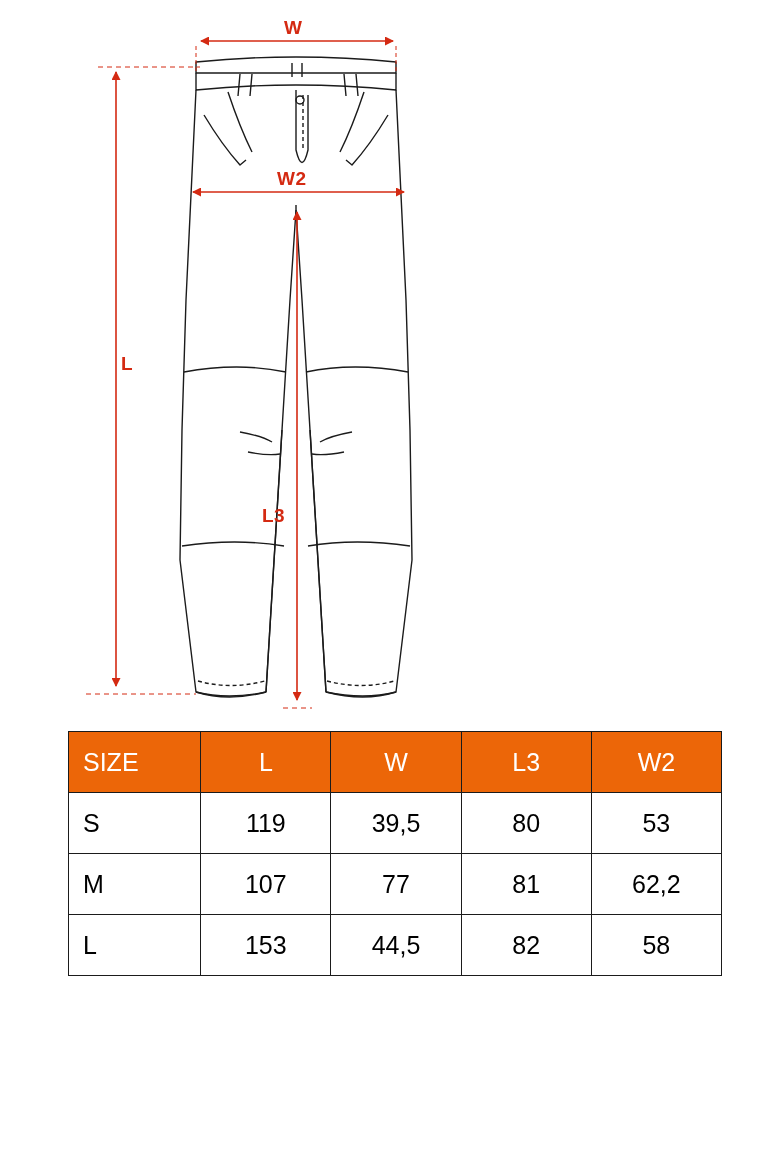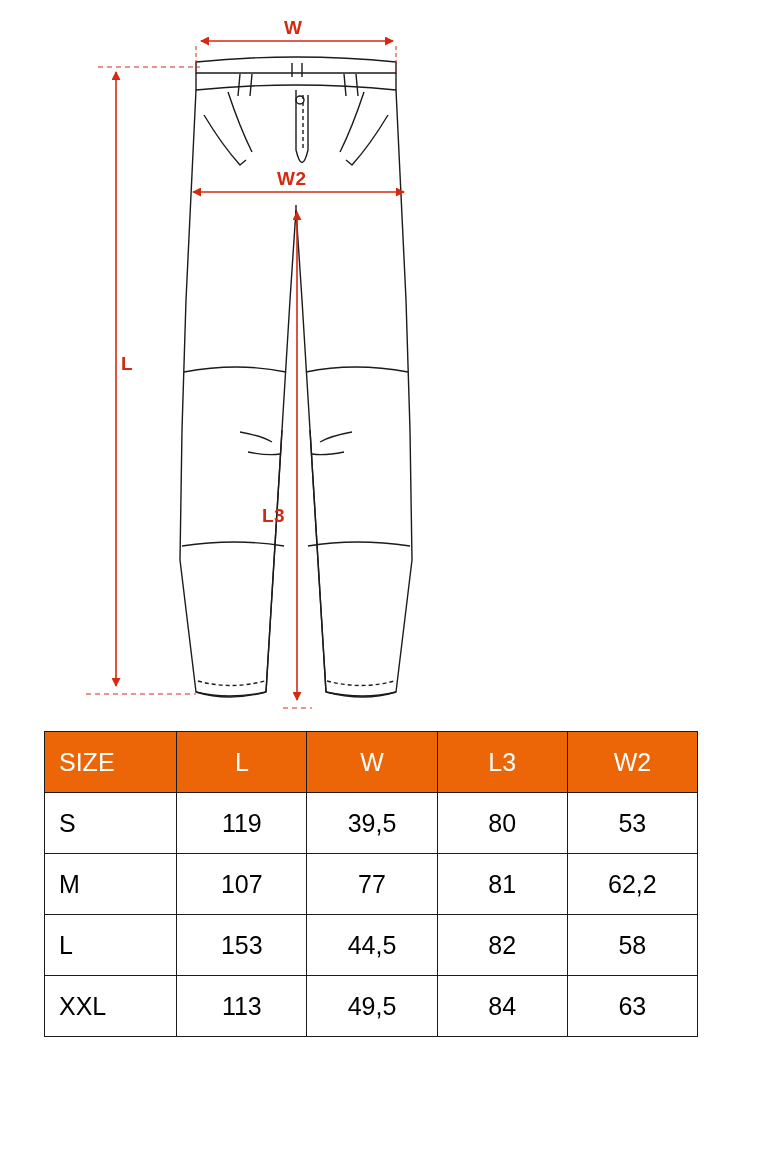--- a/index.html
+++ b/index.html
@@ -36,21 +36,21 @@
     letter-spacing: 0.5px;
   }
   #label-W  { left: 284px; top: 17px; }
   #label-W2 { left: 277px; top: 168px; }
   #label-L  { left: 121px; top: 353px; }
   #label-L3 { left: 262px; top: 505px; }
 
   
   #size-table-wrap {
     position: absolute;
-    left: 44px;
+    left: 68px;
     top: 731px;
     width: 666px;
   }
   table.size-table {
     border-collapse: collapse;
     width: 654px;
     table-layout: fixed;
   }
   table.size-table th,
   table.size-table td {
@@ -215,22 +215,15 @@
         <td>81</td>
         <td>62,2</td>
       </tr>
       <tr>
         <td class="cell-size">L</td>
         <td>153</td>
         <td>44,5</td>
         <td>82</td>
         <td>58</td>
       </tr>
-      <tr>
-        <td class="cell-size">XXL</td>
-        <td>113</td>
-        <td>49,5</td>
-        <td>84</td>
-        <td>63</td>
-      </tr>
     </tbody>
   </table>
 </div>
 
 </body></html>

